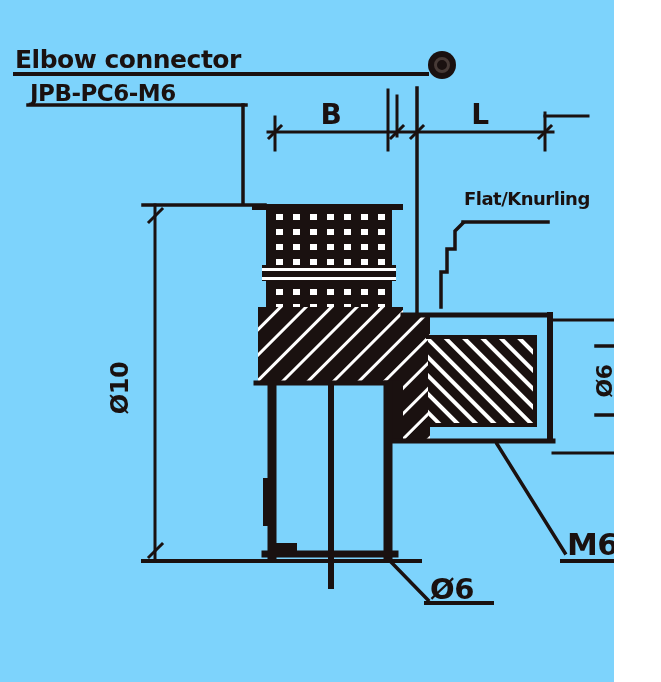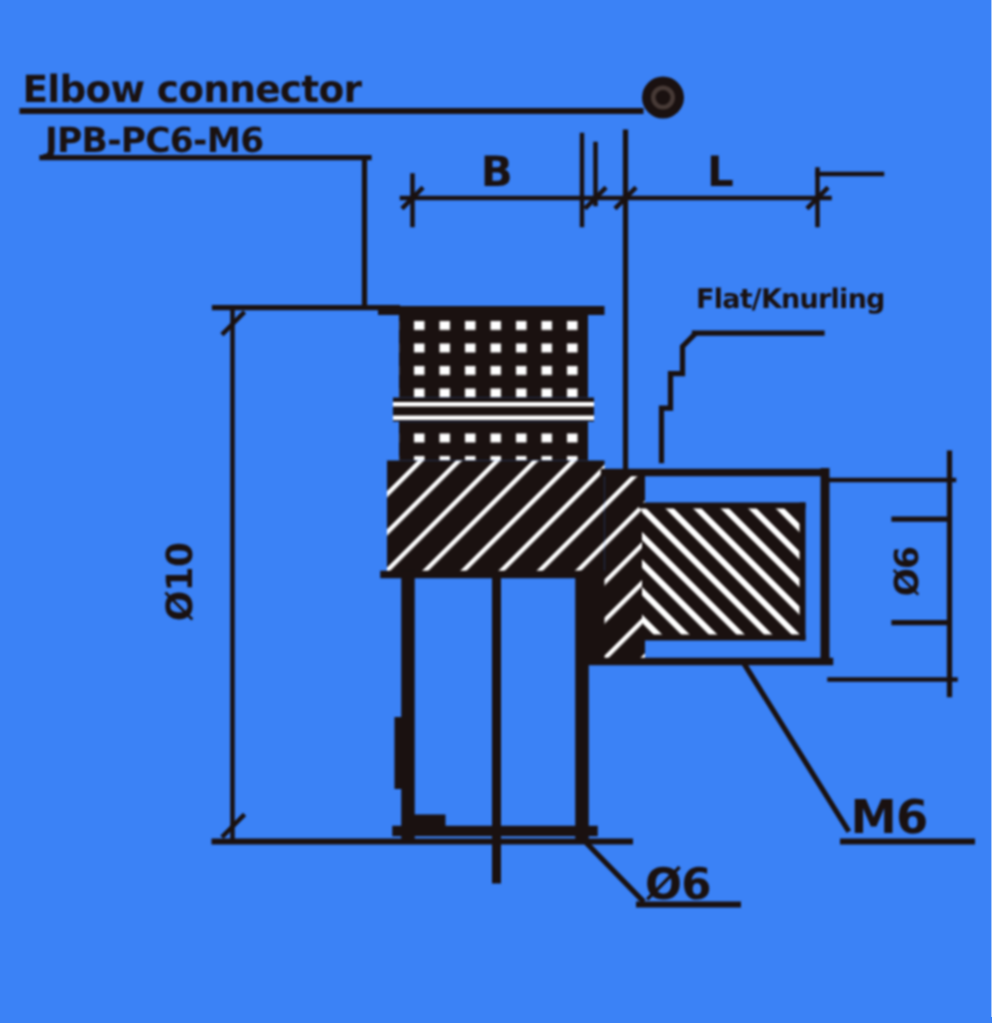--- a/index.html
+++ b/index.html
@@ -1,17 +1,17 @@
 <!DOCTYPE html>
 <html><head>
 <meta charset="utf-8">
 <style>
   html,body{margin:0;padding:0;background:#ffffff;}
   .stage{
-    position:relative;width:661px;height:682px;background:#3b82f6;overflow:hidden;
+    position:relative;width:614px;height:682px;background:#7dd3fc;overflow:hidden;
     font-family:"DejaVu Sans", sans-serif;
   }
   svg{display:block;filter:blur(0.55px);}
   .art line, .art polyline, .art path{stroke:#1a1110;fill:none;stroke-linecap:square;}
   .lbl{
     fill:#1a1110;font-family:"DejaVu Sans", sans-serif;font-weight:900;
     letter-spacing:-0.5px;
   }
 </style>
 </head>

